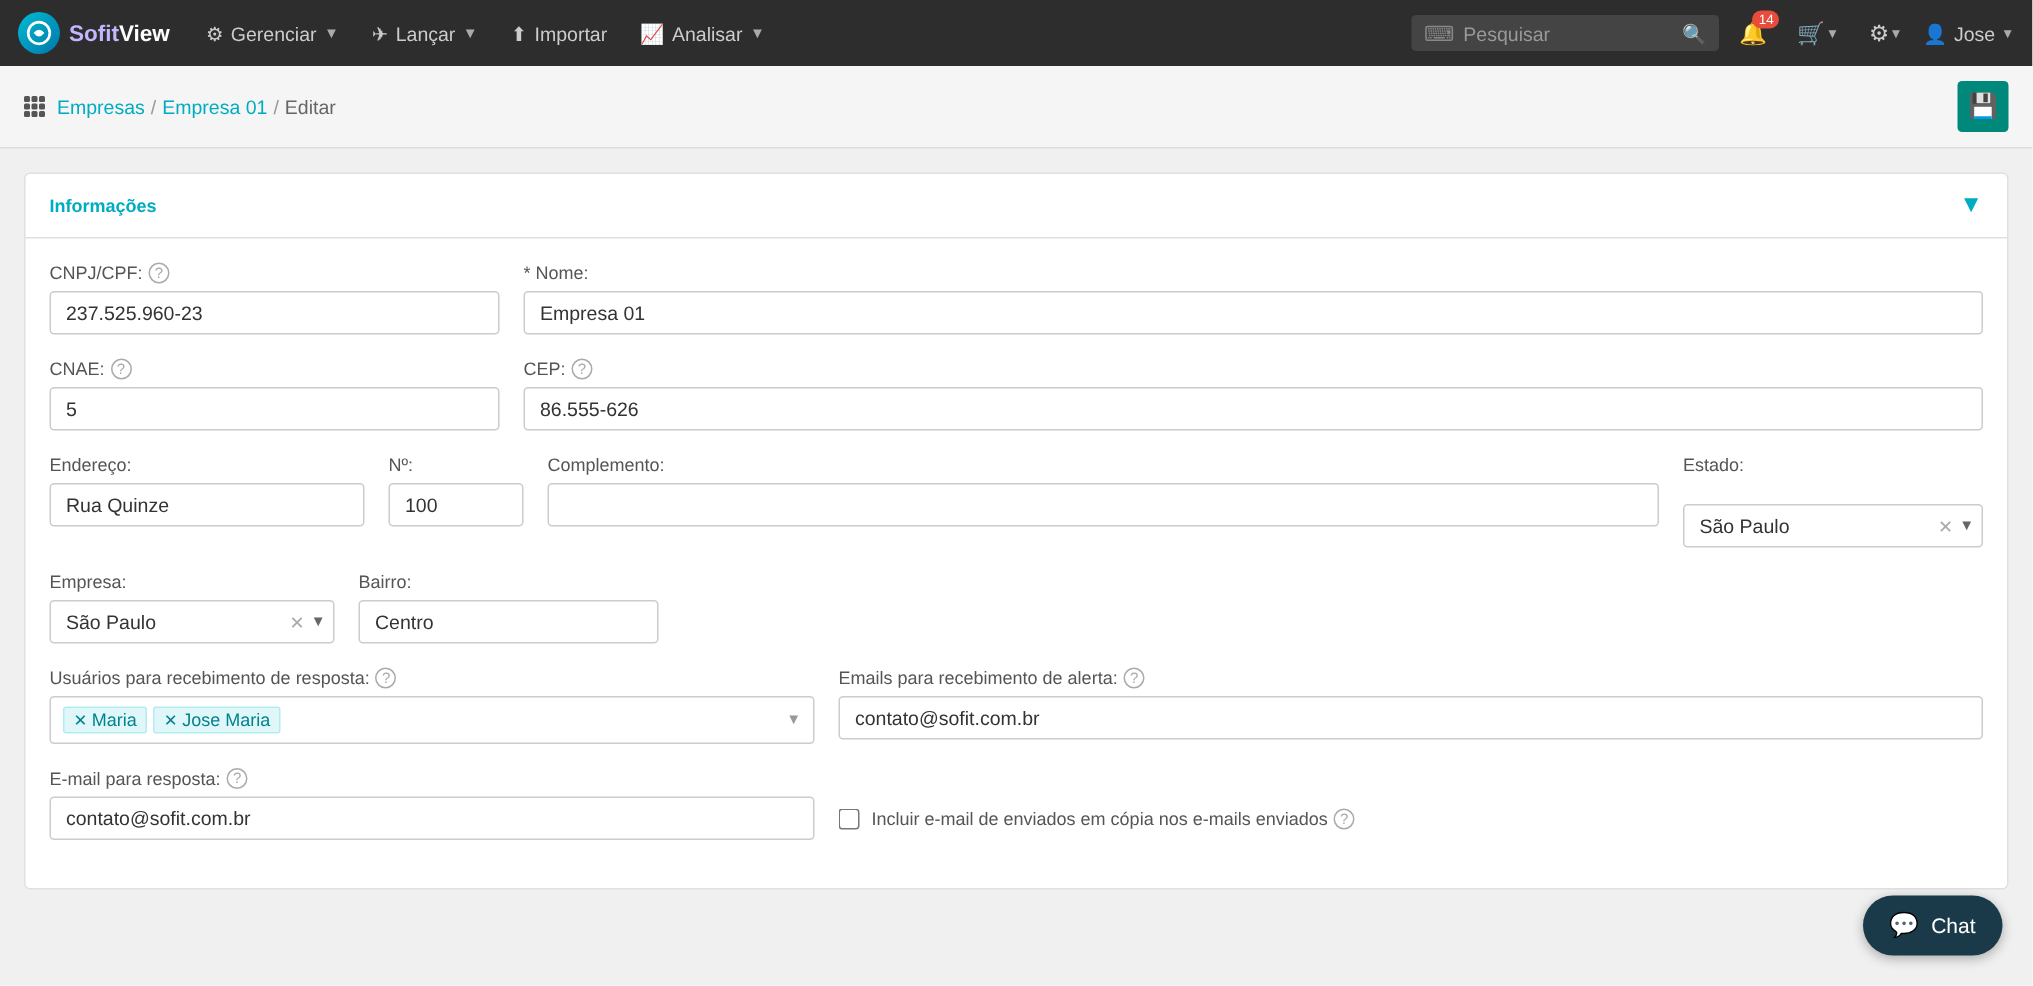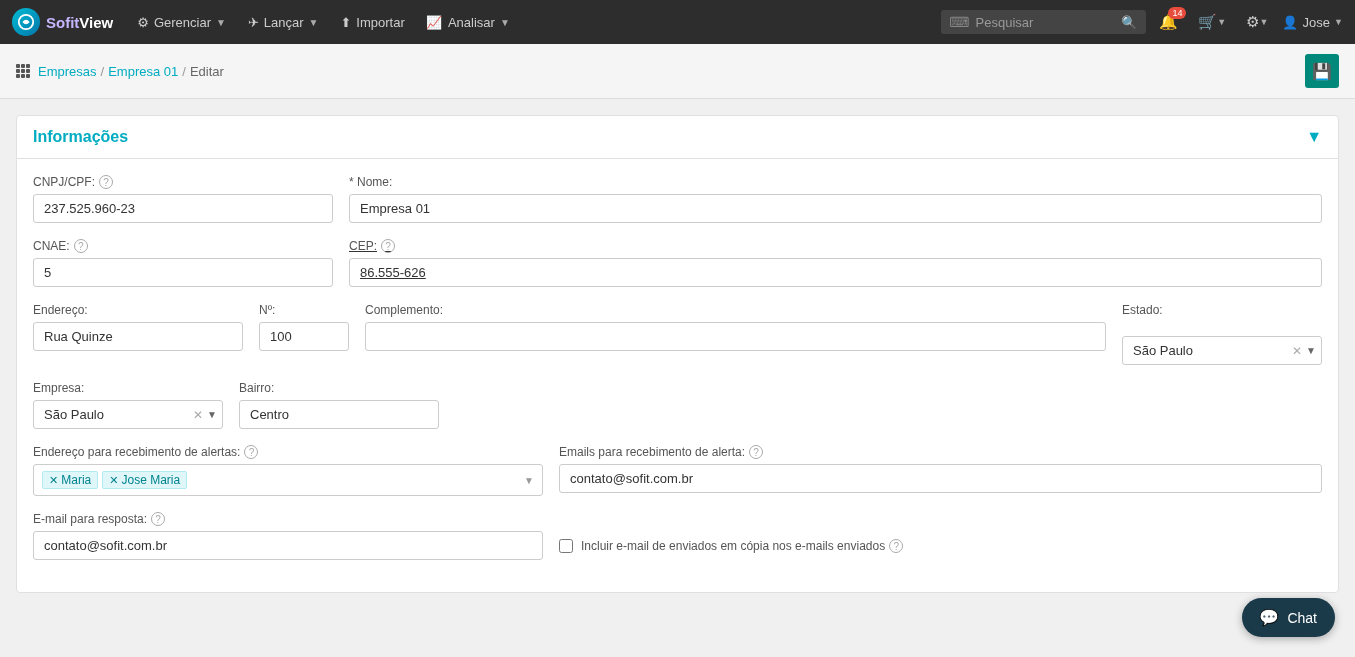--- a/index.html
+++ b/index.html
@@ -148,21 +148,21 @@
     }
     .card-header {
       display: flex;
       align-items: center;
       justify-content: space-between;
       padding: 12px 16px;
       border-bottom: 1px solid #e0e0e0;
     }
     .card-title {
       color: #00acc1;
-      font-size: 16px;
+      font-size: 12px;
       font-weight: bold;
     }
     .collapse-btn {
       color: #00acc1;
       cursor: pointer;
       font-size: 16px;
     }
     .card-body {
       padding: 16px;
     }
@@ -205,21 +205,21 @@
       color: #333;
       outline: none;
     }
 
     
     .cnpj-group { width: 300px; }
     .nome-group { flex: 1; }
 
     
     .cnae-group { width: 300px; }
-    .cep-group { flex: 1; text-decoration: underline; }
+    .cep-group { flex: 1; }
 
     
     .end-group { width: 210px; }
     .no-group { width: 90px; }
     .comp-group { flex: 1; justify-content: flex-end; }
     .estado-group { width: 200px; gap: 19px; }
 
     
     .cidade-group { width: 190px; }
     .bairro-group { width: 200px; }
@@ -502,21 +502,21 @@
         </div>
         <div class="form-group bairro-group">
           <label>Bairro:</label>
           <input type="text" class="form-control" style="width: 200px;" value="Centro">
         </div>
       </div>
 
       <div class="form-row">
         <div class="form-group" style="width:510px;">
           <label>
-            <span>Endereço para recebimento de alertas:</span>
+            <span>Usuários para recebimento de resposta:</span>
             <i class="help-icon">?</i>
           </label>
           <div class="tags-input">
             <span class="tag">
               <span class="tag-remove">✕</span>
               <span>Maria</span>
             </span>
             <span class="tag">
               <span class="tag-remove">✕</span>
               <span>Jose Maria</span>

